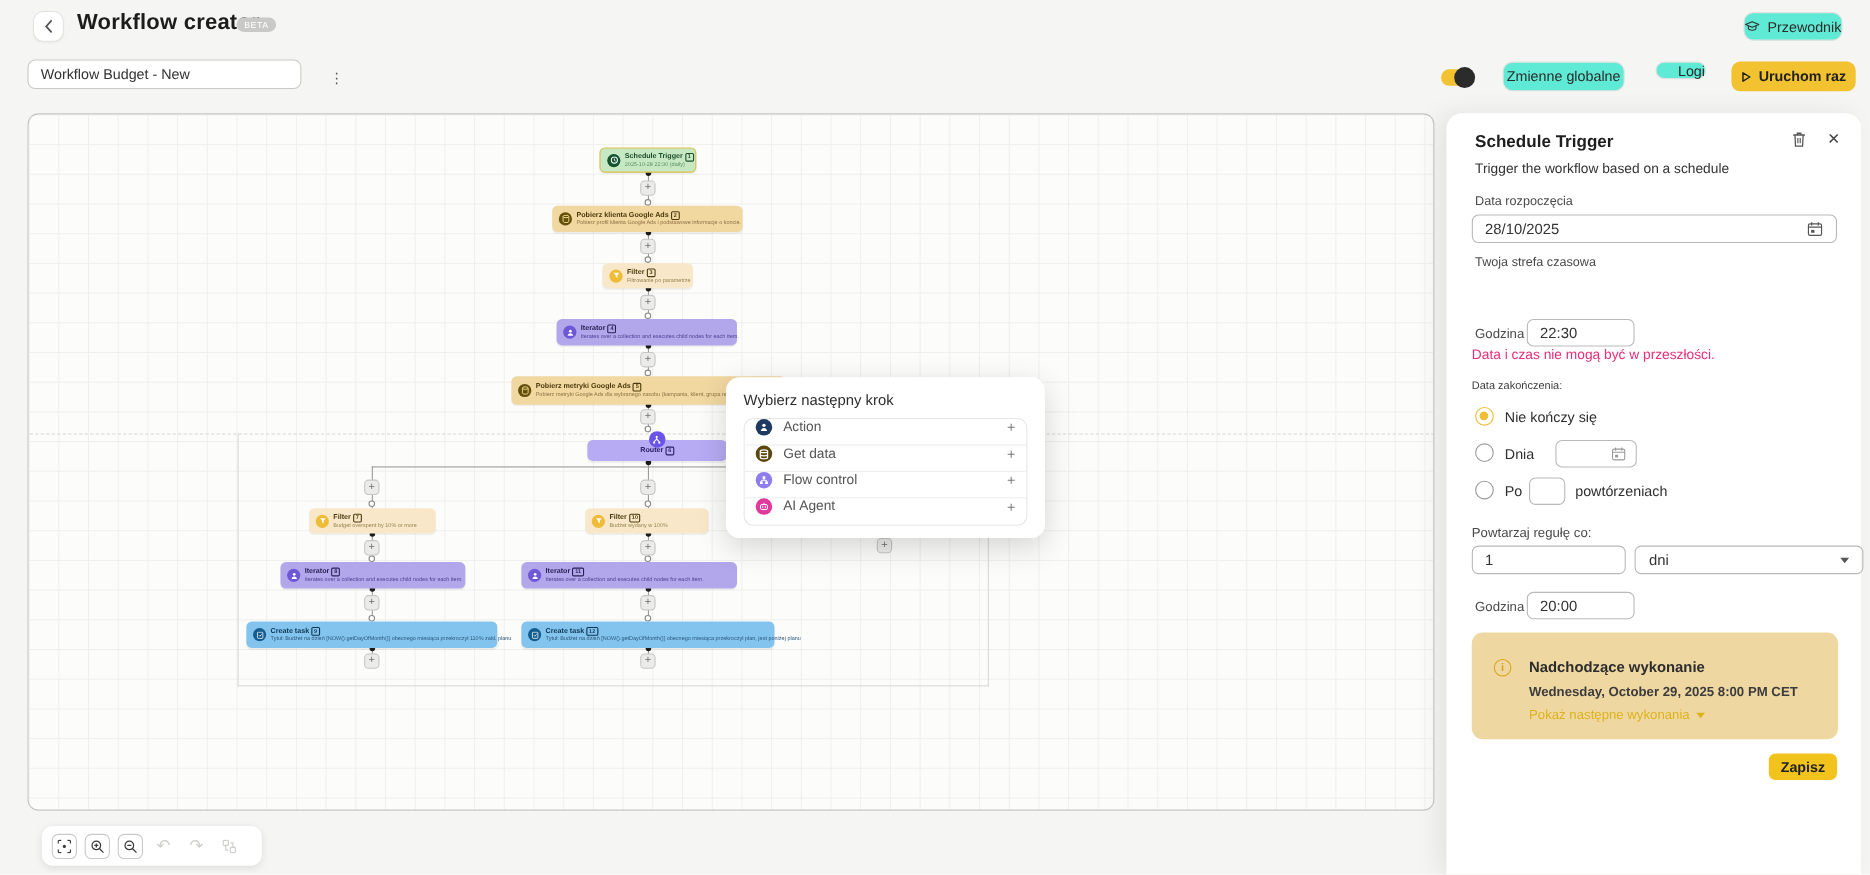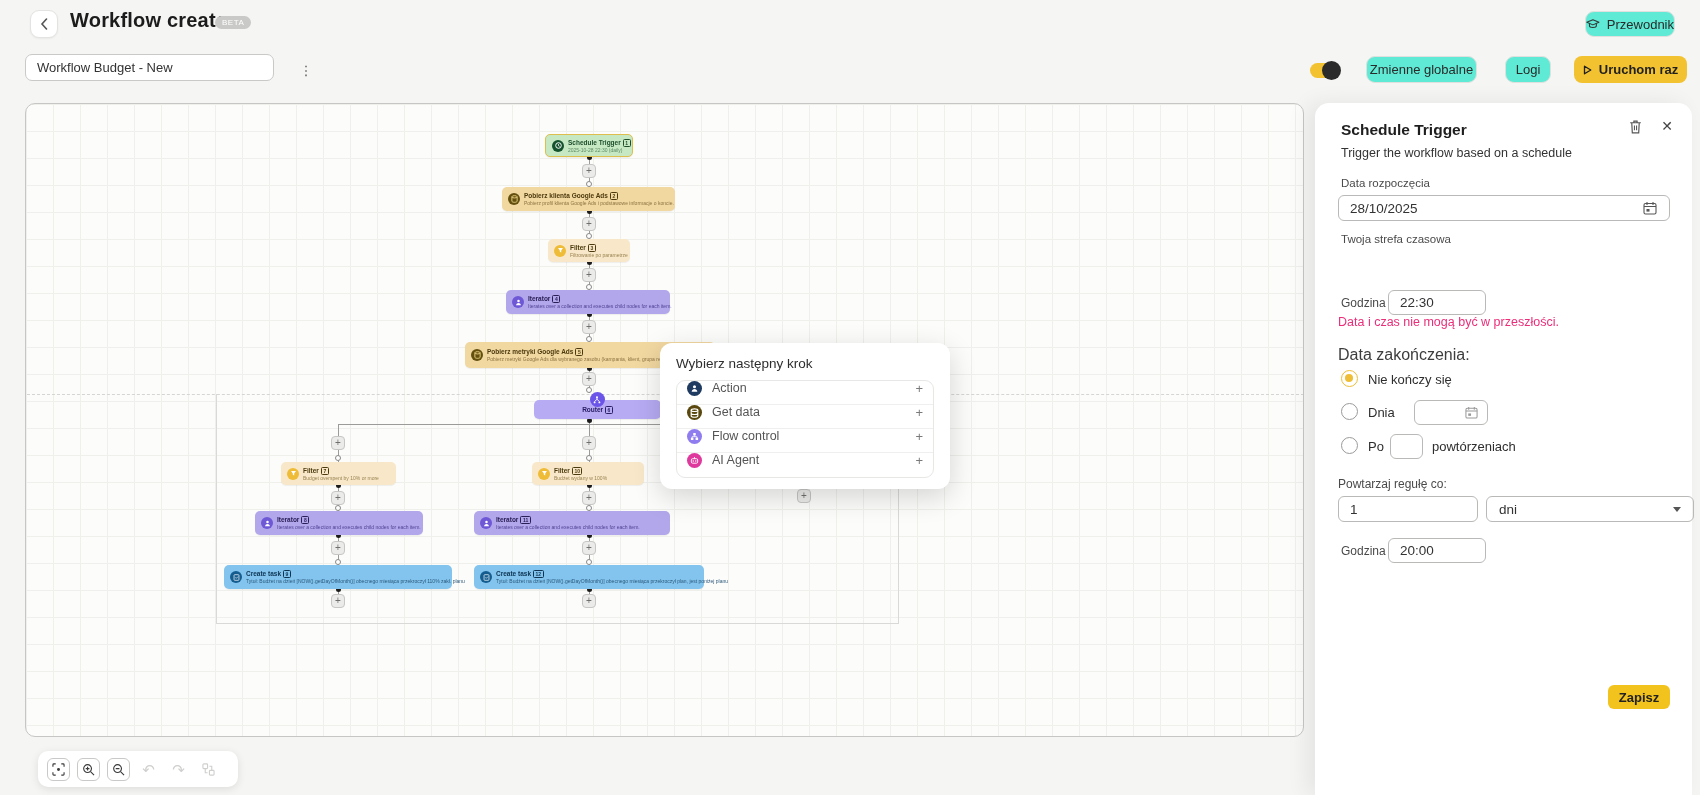--- a/index.html
+++ b/index.html
@@ -11,21 +11,21 @@
   .hdr-title { position:absolute; left:70px; top:9px; font-size:20px; font-weight:bold; color:#1c1c1c; letter-spacing:.2px; }
   .beta { position:absolute; left:215px; top:16px; background:#c9c9c7; color:#fff; font-size:8px; font-weight:normal; padding:2px 7px; border-radius:8px; letter-spacing:.5px; }
   .btn { display:flex; align-items:center; gap:7px; background:#5eead4; border:1px solid #e0e0de; border-radius:9px; font-size:13px; color:#2a2a2a; justify-content:center; cursor:pointer; }
   .guide-btn { position:absolute; left:1585px; top:11px; width:90px; height:26px; }
   .name-input { position:absolute; left:25px; top:54px; width:249px; height:27px; background:#fff; border:1px solid #c9c9c7; border-radius:7px; font-size:13px; color:#333; padding:0 11px; font-family:"Liberation Sans",sans-serif; }
   .kebab { position:absolute; left:297px; top:58px; width:18px; height:24px; display:flex; align-items:center; justify-content:center; color:#555; font-size:13px; cursor:pointer; }
   .kebab::before { content:"\22EE"; }
   .toggle { position:absolute; left:1310px; top:63px; width:29px; height:15px; background:#f2c230; border-radius:8px; cursor:pointer; }
   .toggle .knob { position:absolute; right:-2px; top:-2px; width:19px; height:19px; background:#2b2b2b; border-radius:50%; }
   .gvars-btn { position:absolute; left:1366px; top:56px; width:111px; height:27px; }
-  .logs-btn { position:absolute; left:1505px; top:56px; width:46px; height:27px; }
+  .logs-btn { position:absolute; left:1505px; top:56px; width:46px; height:16px;justify-content:flex-end; }
   .run-btn { position:absolute; left:1574px; top:56px; width:113px; height:27px; background:#f2c230; border:none; border-radius:8px; display:flex; align-items:center; justify-content:center; gap:7px; font-size:13px; font-weight:bold; color:#1f1f1f; cursor:pointer; }
 
   
   .canvas { position:absolute; left:25px; top:103px; width:1279px; height:634px; background:#fcfcfb; border:1px solid #c6c6c4; border-radius:10px;
     background-image:linear-gradient(#efefec 1px, transparent 1px), linear-gradient(90deg, #efefec 1px, transparent 1px);
     background-size:27px 27px; overflow:hidden; }
   .dashline { position:absolute; left:1px; top:290px; width:1277px; border-top:1px dashed #d5d5d3; }
   .group-rect { position:absolute; left:190px; top:290px; width:683px; height:230px; border-left:1px solid #d9d9d7; border-right:1px solid #d9d9d7; border-bottom:1px solid #d9d9d7; }
 
   
@@ -487,21 +487,21 @@
         <rect x="3.5" y="8" width="3" height="2.6" fill="#555"></rect>
       </svg>
     </span>
 
   <div class="p-label" style="left:26px;top:130px">Twoja strefa czasowa</div>
 
   <div class="p-label" style="left:26px;top:193px;font-size:12px">Godzina</div>
   <input class="p-input" style="left: 73px; top: 187px; width: 98px; height: 25px;" value="22:30">
   <div class="p-error">Data i czas nie mogą być w przeszłości.</div>
 
-  <div class="p-label" style="left:23px;top:243px;font-size:16px;color:#3d3d3d">Data zakończenia:</div>
+  <div class="p-label" style="left:23px;top:243px;font-size:10px;color:#3d3d3d">Data zakończenia:</div>
   <div class="radio sel" style="left:26px;top:267px"></div>
   <div class="r-label" style="left:53px;top:269px">Nie kończy się</div>
 
   <div class="radio" style="left:26px;top:300px"></div>
   <div class="r-label" style="left:53px;top:302px">Dnia</div>
   <input class="p-input" style="left: 99px; top: 297px; width: 74px; height: 25px;">
   <span class="cal" style="left:150px;top:303px">
       <svg width="13" height="13" viewBox="0 0 14 14">
         <rect x="1" y="2.5" width="12" height="10.5" rx="1.5" fill="none" stroke="#999" stroke-width="1.1"></rect>
         <path d="M1 5.5h12M4 1v3M10 1v3" stroke="#999" stroke-width="1.1"></path>
@@ -517,15 +517,24 @@
   <div class="p-label" style="left:23px;top:374px;font-size:12px">Powtarzaj regułę co:</div>
   <input class="p-input" style="left: 23px; top: 393px; width: 140px; height: 26px;" value="1">
   <div class="p-select" style="left:171px;top:393px;width:208px;height:26px">
     <span>dni</span>
     <span class="chev"></span>
   </div>
 
   <div class="p-label" style="left:26px;top:441px;font-size:12px">Godzina</div>
   <input class="p-input" style="left: 73px; top: 435px; width: 98px; height: 25px;" value="20:00">
 
+  <div class="infobox">
+    <div class="info-ic"></div>
+    <div class="info-title">Nadchodzące wykonanie</div>
+    <div class="info-date">Wednesday, October 29, 2025 8:00 PM CET</div>
+    <div class="info-link">
+      <span>Pokaż następne wykonania</span>
+      <span class="link-chev"></span>
+    </div>
+  </div>
 
   <button class="save-btn">Zapisz</button>
 </div>
 
 </body></html>

